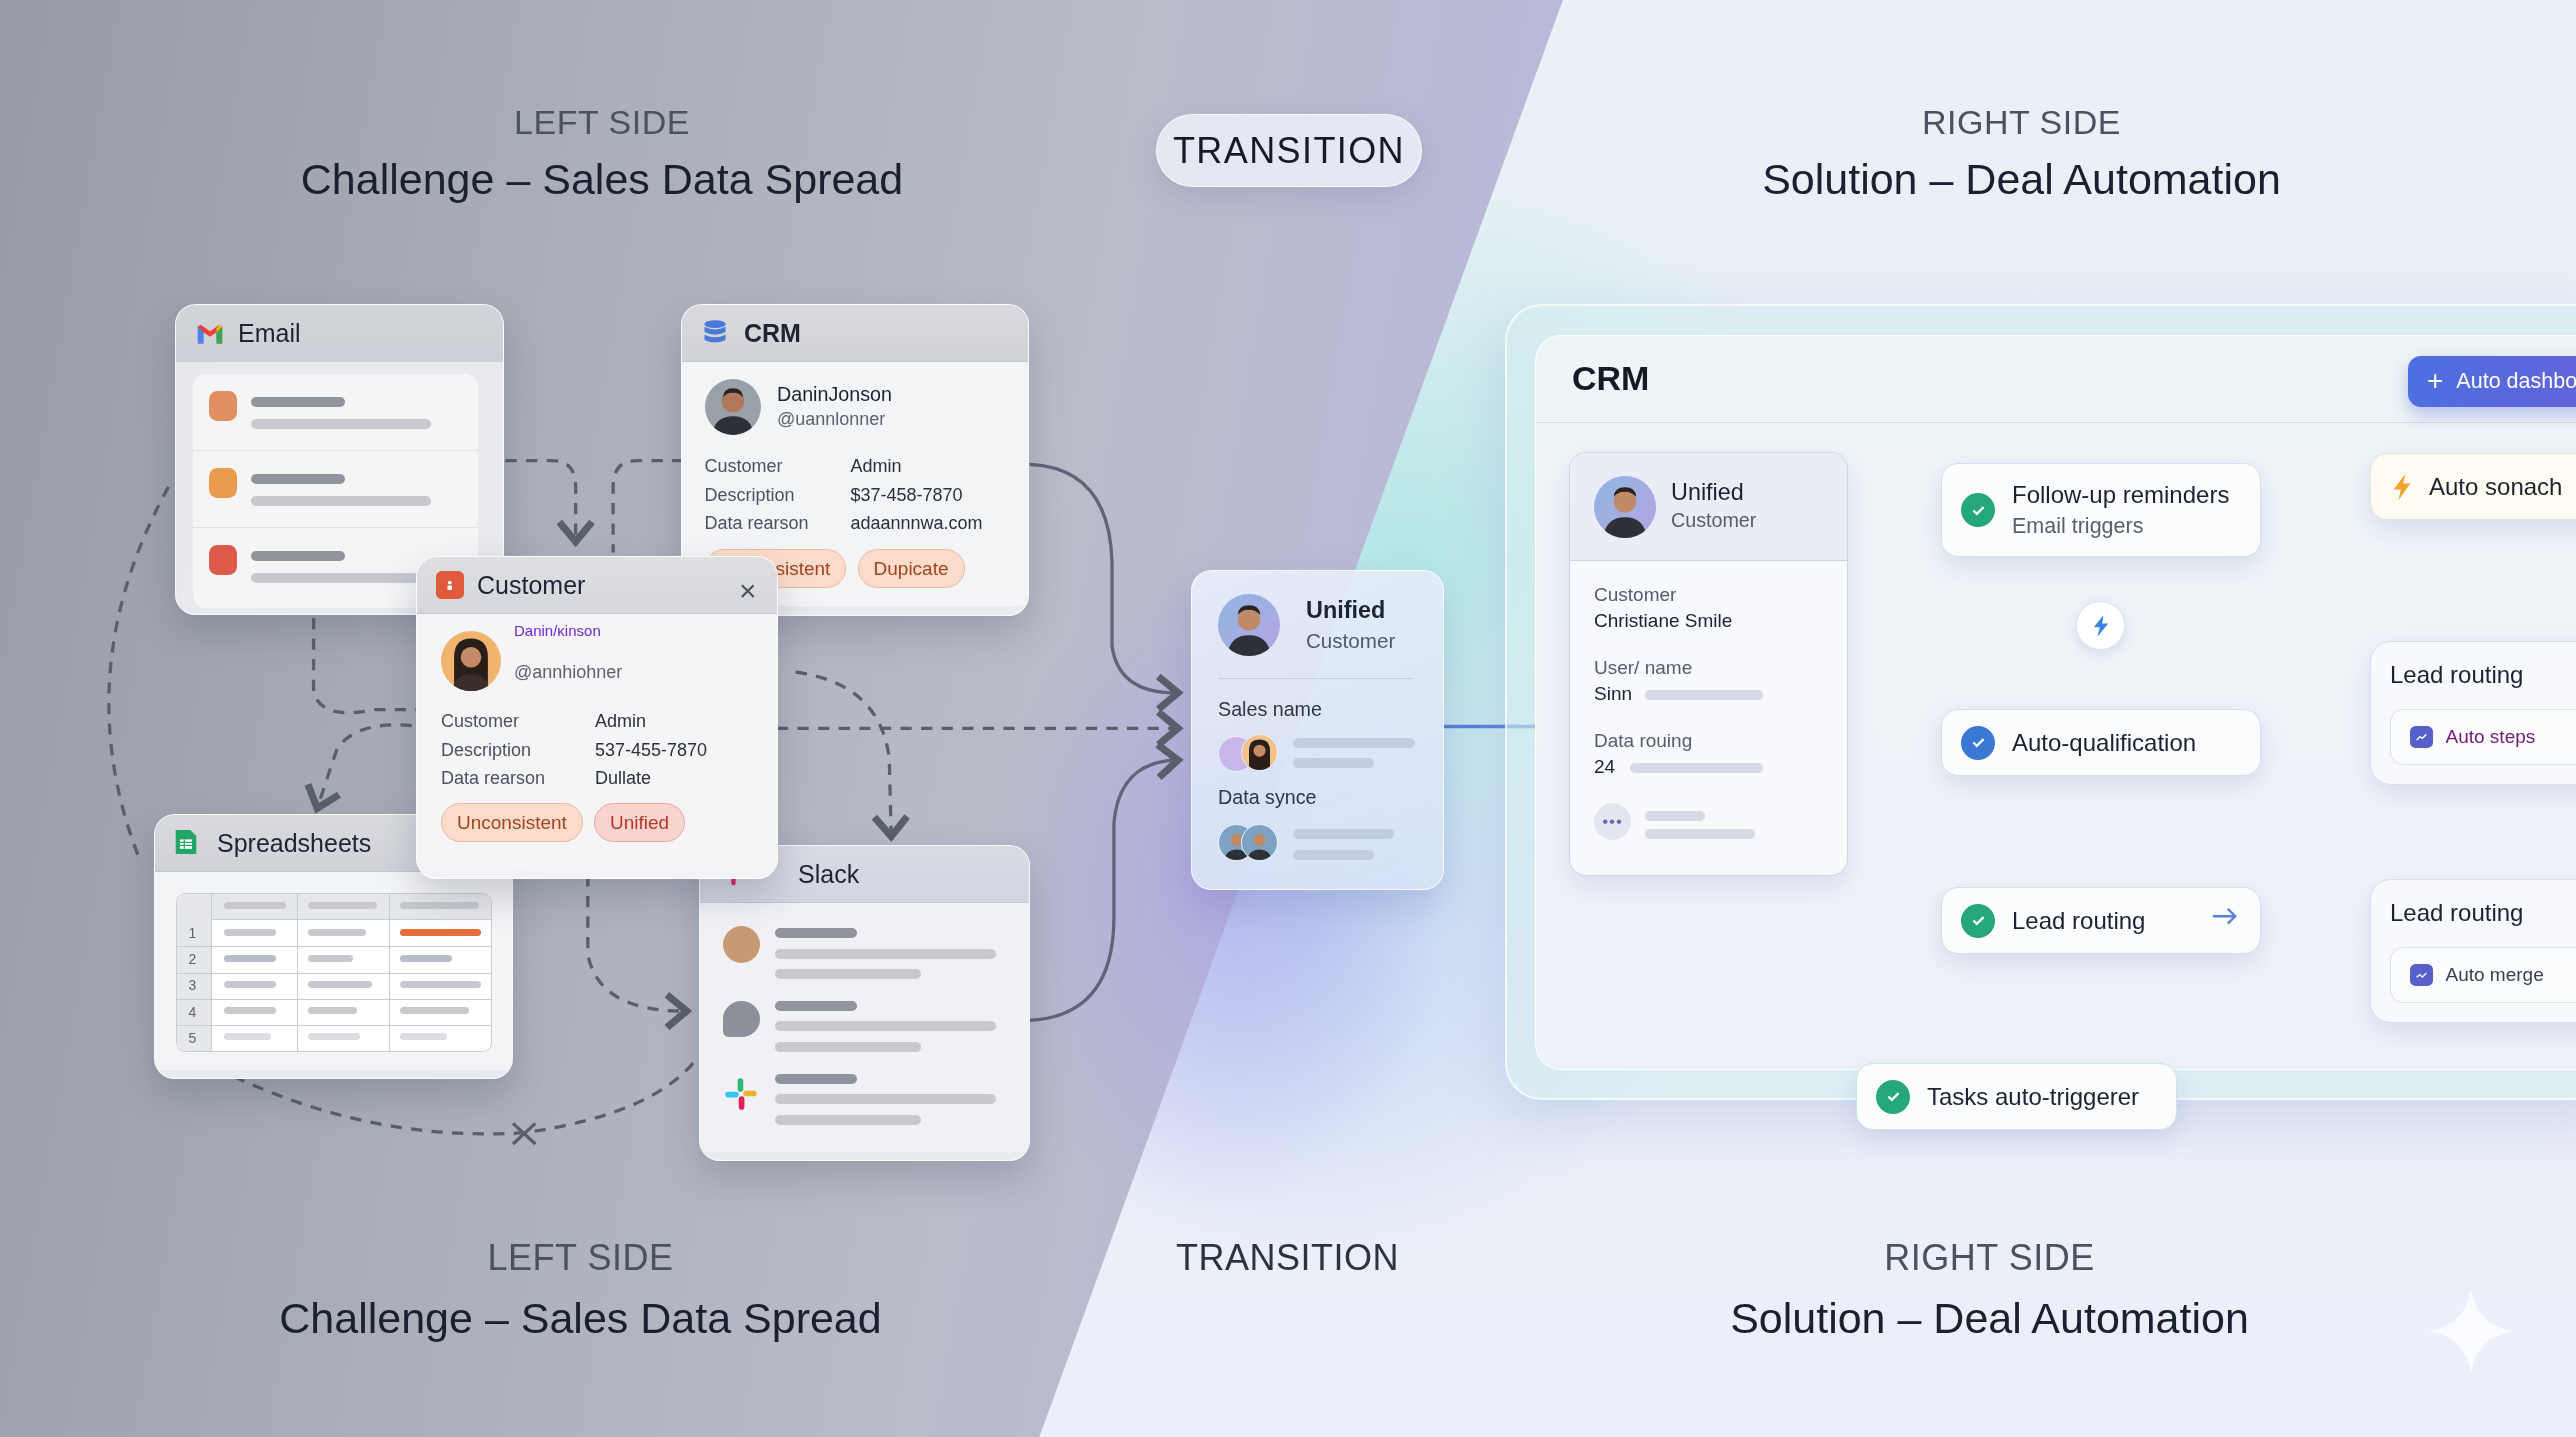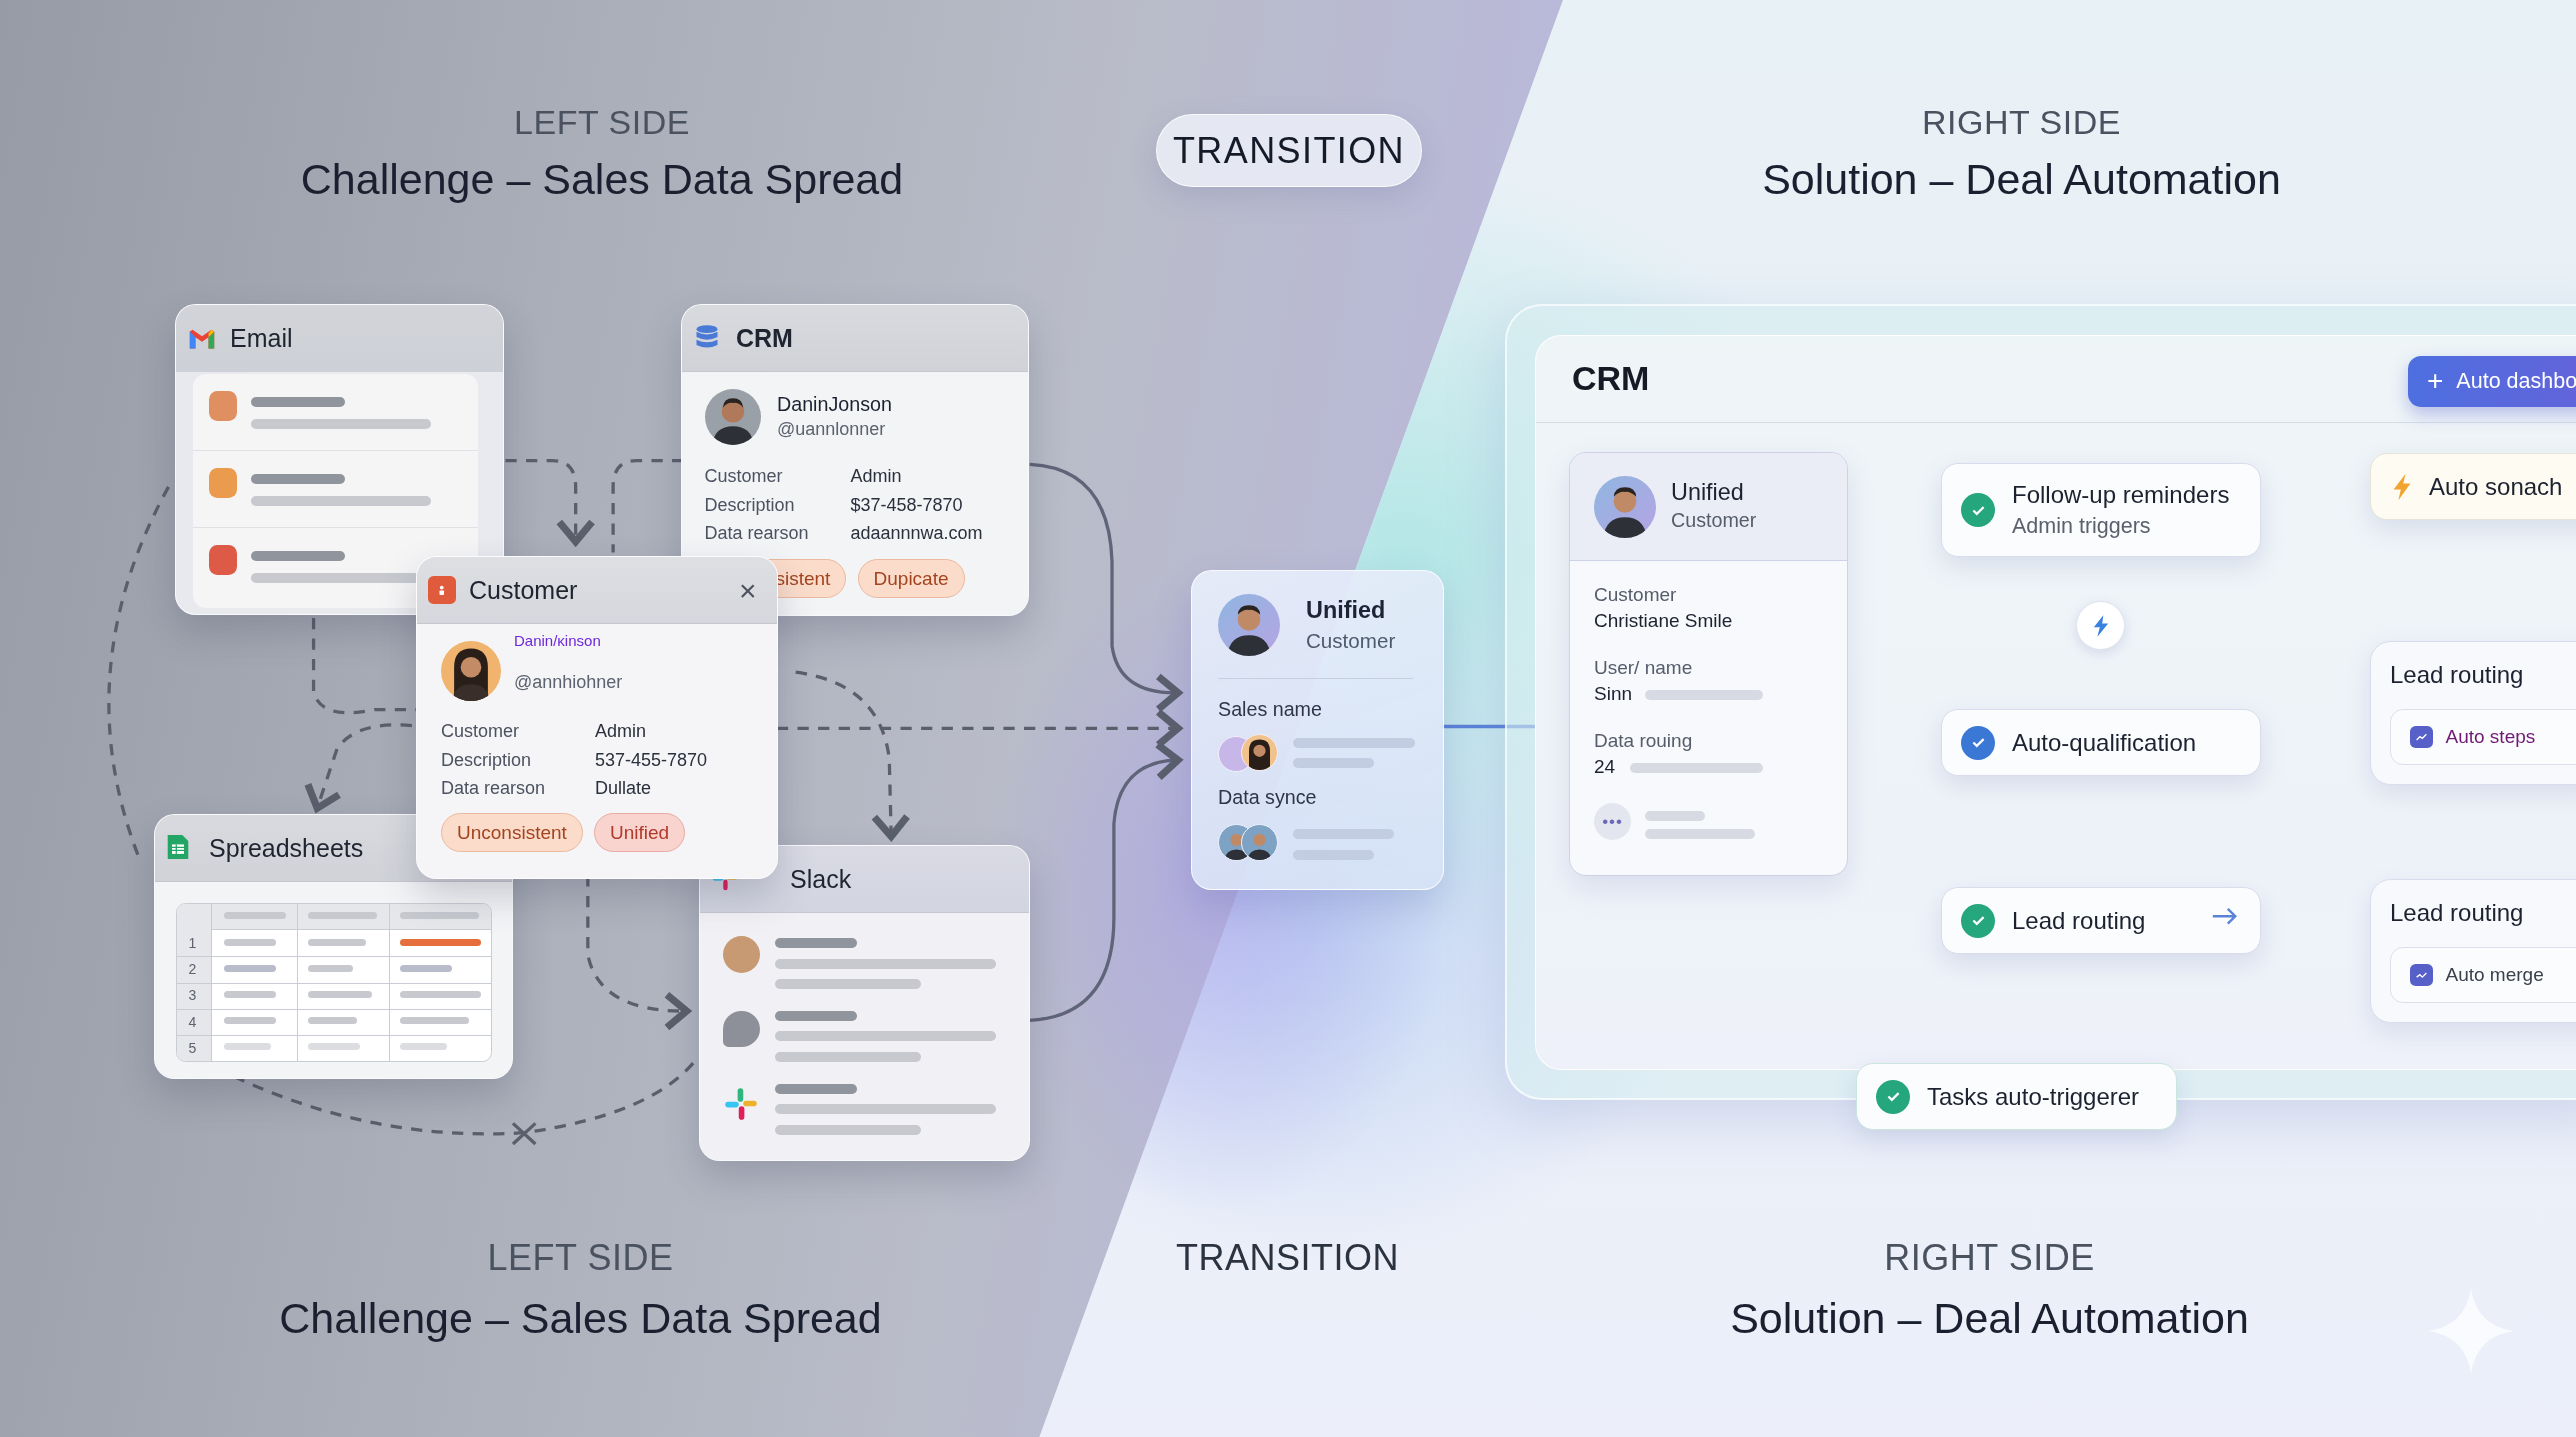--- a/index.html
+++ b/index.html
@@ -41,21 +41,21 @@
   }
 
   .card {
     position: absolute; border-radius: 20.6px;
     background: rgba(236,237,241,0.95);
     border: 1.9px solid rgba(255,255,255,0.75);
     box-shadow: 0 17px 37px rgba(50,55,80,0.22);
     overflow: hidden;
   }
   .card-head {
-    height: 67px; display: flex; align-items: center; padding-left: 11px;
+    height: 57px; display: flex; align-items: center; padding-left: 19px;
     background: linear-gradient(180deg, #d8dade, #d0d2d8);
     border-bottom: 0.9px solid #c4c7cf;
     font-size: 25px; color: #1e2430;
   }
   .card-head .ico { width: 30px; height: 30px; margin-right: 13px; display: inline-flex; }
   .card-body { background: #f3f4f6; }
 
   .bar { position: absolute; height: 10.3px; border-radius: 5.6px; background: #c7c9cf; }
   .bar.dark { background: #90949c; }
 
@@ -415,21 +415,21 @@
 </div>
 
 <div class="node" style="left:1941px; top:463px; width:320px; height:94px;">
   <span class="chk green">
       <svg viewBox="0 0 20 20" width="17" height="17">
         <path d="M4,10 L8,14 L16,6" fill="none" stroke="#fff" stroke-width="2.6"></path>
       </svg>
     </span>
   <div>
     <div class="node-title">Follow-up reminders</div>
-    <div class="node-sub">Admin triggers</div>
+    <div class="node-sub">Email triggers</div>
   </div>
 </div>
 <div class="abs" style="left:2076px; top:601px; width:49px; height:49px; border-radius:50%; background:#fff; border:1.9px solid #dfe3ee; box-shadow:0 3.7px 11.2px rgba(110,120,180,0.2); display:flex; align-items:center; justify-content:center;">
   <svg viewBox="0 0 20 20" width="24" height="24">
       <path d="M12,1 L4,11 L9,11 L7,19 L16,8 L11,8 Z" fill="#3b82e0"></path>
     </svg>
 </div>
 <div class="node" style="left:1941px; top:709px; width:320px; height:67px;">
   <span class="chk blue">
       <svg viewBox="0 0 20 20" width="17" height="17">

